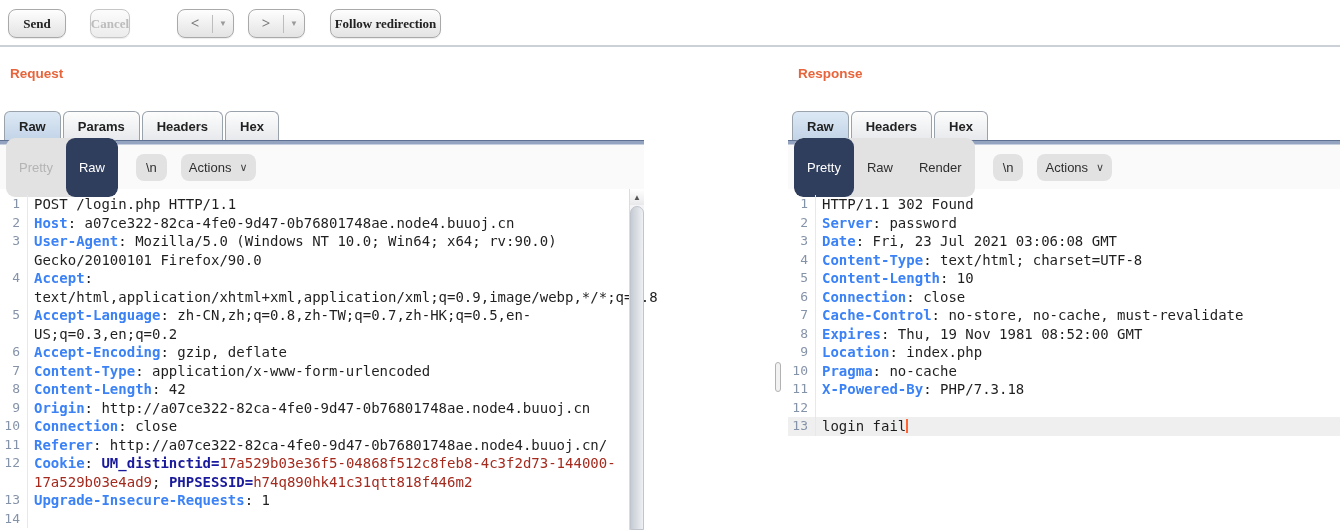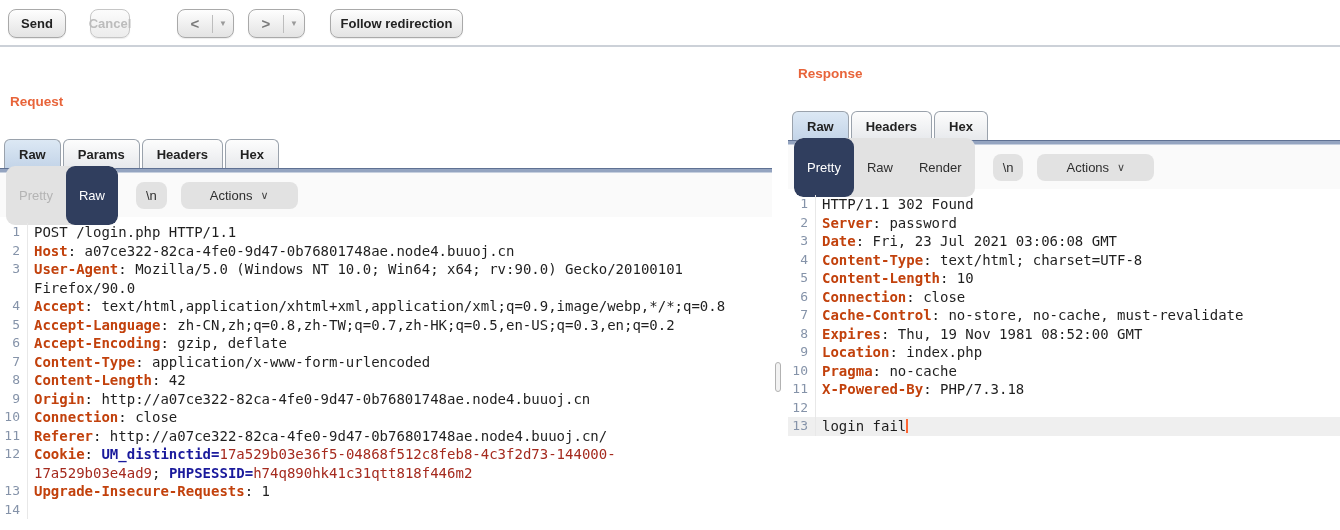--- a/index.html
+++ b/index.html
@@ -4,32 +4,32 @@
 <style>
   html,body{margin:0;padding:0;width:1340px;height:530px;overflow:hidden;background:#ffffff;
     font-family:"Liberation Sans",sans-serif;}
   *{box-sizing:border-box;}
 
   
   .topbar{position:absolute;left:0;top:0;width:1340px;height:47px;background:#ffffff;
     border-bottom:2px solid #ccd1d8;}
   .btn{position:absolute;top:9px;height:29px;border:1px solid #a9a9a9;border-radius:8px;
     background:linear-gradient(#fefefe,#e3e3e3);display:flex;align-items:center;justify-content:center;
-    font-size:13px;font-weight:bold;color:#222;cursor:default;box-shadow:0 1px 1px rgba(0,0,0,.08);}
+    font-size:13px;font-weight:bold;color:#222;cursor:default;box-shadow:0 1px 1px rgba(0,0,0,.08);font-family:Liberation Serif, serif;}
   .btn.disabled{color:#bcbcbc;border-color:#c6c6c6;background:linear-gradient(#fcfcfc,#ececec);}
   .splitbtn{padding:0;}
   .splitbtn .arrow{width:34px;text-align:center;color:#7a7a7a;font-weight:bold;font-size:15px;}
   .splitbtn .sep{width:1px;height:18px;background:#bdbdbd;}
   .splitbtn .dd{width:20px;text-align:center;color:#9a9a9a;font-size:8px;}
   .target{position:absolute;top:13px;left:1032px;width:308px;height:20px;overflow:hidden;
     white-space:nowrap;font-size:13.5px;font-weight:bold;color:#1a1a1a;margin-top:42px;}
 
   
   .panel{position:absolute;top:47px;bottom:0;background:#ffffff;}
-  .panel.req{left:0;width:816px;margin-top:28px;}
+  .panel.req{left:0;width:644px;}
   .panel.resp{left:788px;width:552px;}
   .splitter{position:absolute;top:47px;bottom:0;left:772px;width:16px;background:#ffffff;}
   .grip{position:absolute;top:315px;left:3px;width:6px;height:30px;border:1px solid #b2b2b2;
     border-radius:4px;background:#f2f2f2;}
 
   .panel-title{position:absolute;top:19px;left:10px;font-size:13.5px;font-weight:bold;color:#e8643a;}
 
   .tabs{position:absolute;top:64px;left:4px;height:29px;display:flex;align-items:flex-end;}
   .tab{height:29px;padding:0 14px;display:flex;align-items:center;font-size:13px;font-weight:bold;
     color:#222;background:linear-gradient(#fdfdfd,#e7e9ec);border:1px solid #9aa2ac;border-bottom:none;
@@ -37,38 +37,38 @@
   .tab.sel{background:linear-gradient(#dce8f4,#c3d4e8);}
   .tabbar-line{position:absolute;top:93px;left:0;right:0;height:5px;background:#94a4c0;
     border-top:1px solid #5f7193;border-bottom:1px solid #c6cfde;}
 
   .mode-row{position:absolute;top:98px;left:0;right:0;height:44px;background:#fafafa;
     display:flex;align-items:center;padding-left:6px;}
   .segctl{display:flex;background:#e2e2e2;border-radius:9px;overflow:hidden;}
   .mode{padding:22px 13px;font-size:13px;color:#2e2e2e;border-radius:9px;cursor:default;}
   .mode.sel{background:#303e5e;color:#ffffff;}
   .mode.dis{color:#b4b4b4;}
-  .pillbtn{background:#e2e2e2;border-radius:8px;padding:6px 29px;font-size:13px;color:#2e2e2e;
+  .pillbtn{background:#e2e2e2;border-radius:8px;padding:6px 8px;font-size:13px;color:#2e2e2e;
     margin-left:14px;cursor:default;display:flex;align-items:center;}
   .pillbtn .chev{margin-left:8px;font-size:11px;color:#444;}
   .pillbtn.nl{margin-left:18px;padding:6px 10px;}
 
   
   .content{position:absolute;top:142px;left:0;right:0;bottom:0;padding-top:6px;
     font-family:"DejaVu Sans Mono",monospace;font-size:14px;}
   .panel.req .content{right:15px;}
   .code-line{display:flex;min-height:18.5px;line-height:18.5px;}
   .code-line.hl{background:#efefef;}
   .ln{flex:0 0 28px;text-align:right;padding-right:7px;color:#8593a9;font-size:13px;
     border-right:1px solid #e8e8e8;}
   .lt{margin-left:6px;white-space:pre-wrap;overflow-wrap:break-word;word-wrap:break-word;}
   .panel.req .lt{width:703px;}
   .panel.resp .lt{flex:1;}
   .seg-t{color:#1f1f1f;}
-  .seg-h{color:#c2410c;font-weight:bold;}
+  .seg-h{color:#3b82f6;font-weight:bold;}
   .seg-pn{color:#1a1a9c;font-weight:bold;}
   .seg-v{color:#a52a1e;}
   .seg-bs{color:#a8a8a8;}
   .cursor{display:inline-block;width:2px;height:14px;background:#ff6633;vertical-align:-2px;}
 
   
   .scrollbar{position:absolute;top:142px;right:0;bottom:0;width:15px;background:#f4f4f6;
     border-left:1px solid #dcdcdc;}
   .sb-btn{height:16px;display:flex;align-items:center;justify-content:center;
     background:linear-gradient(#ffffff,#e9e9ec);}
@@ -86,21 +86,21 @@
   <div class="btn splitbtn" style="left:177px;width:57px;">
     <span class="arrow">&lt;</span>
     <span class="sep"></span>
     <span class="dd">▼</span>
   </div>
   <div class="btn splitbtn" style="left:248px;width:57px;">
     <span class="arrow">&gt;</span>
     <span class="sep"></span>
     <span class="dd">▼</span>
   </div>
-  <div class="btn" style="left:330px;width:133px;">Follow redirection</div>
+  <div class="btn" style="left:330px;width:111px;">Follow redirection</div>
   <div class="target">Target: http://a07ce322-82ca-4fe0-9d47-0b7680</div>
 </div>
 
 <div class="panel req">
   <div class="panel-title">Request</div>
   <div class="tabs" id="req-tabs">
       <div class="tab sel">Raw</div>
       <div class="tab">Params</div>
       <div class="tab">Headers</div>
       <div class="tab">Hex</div>

